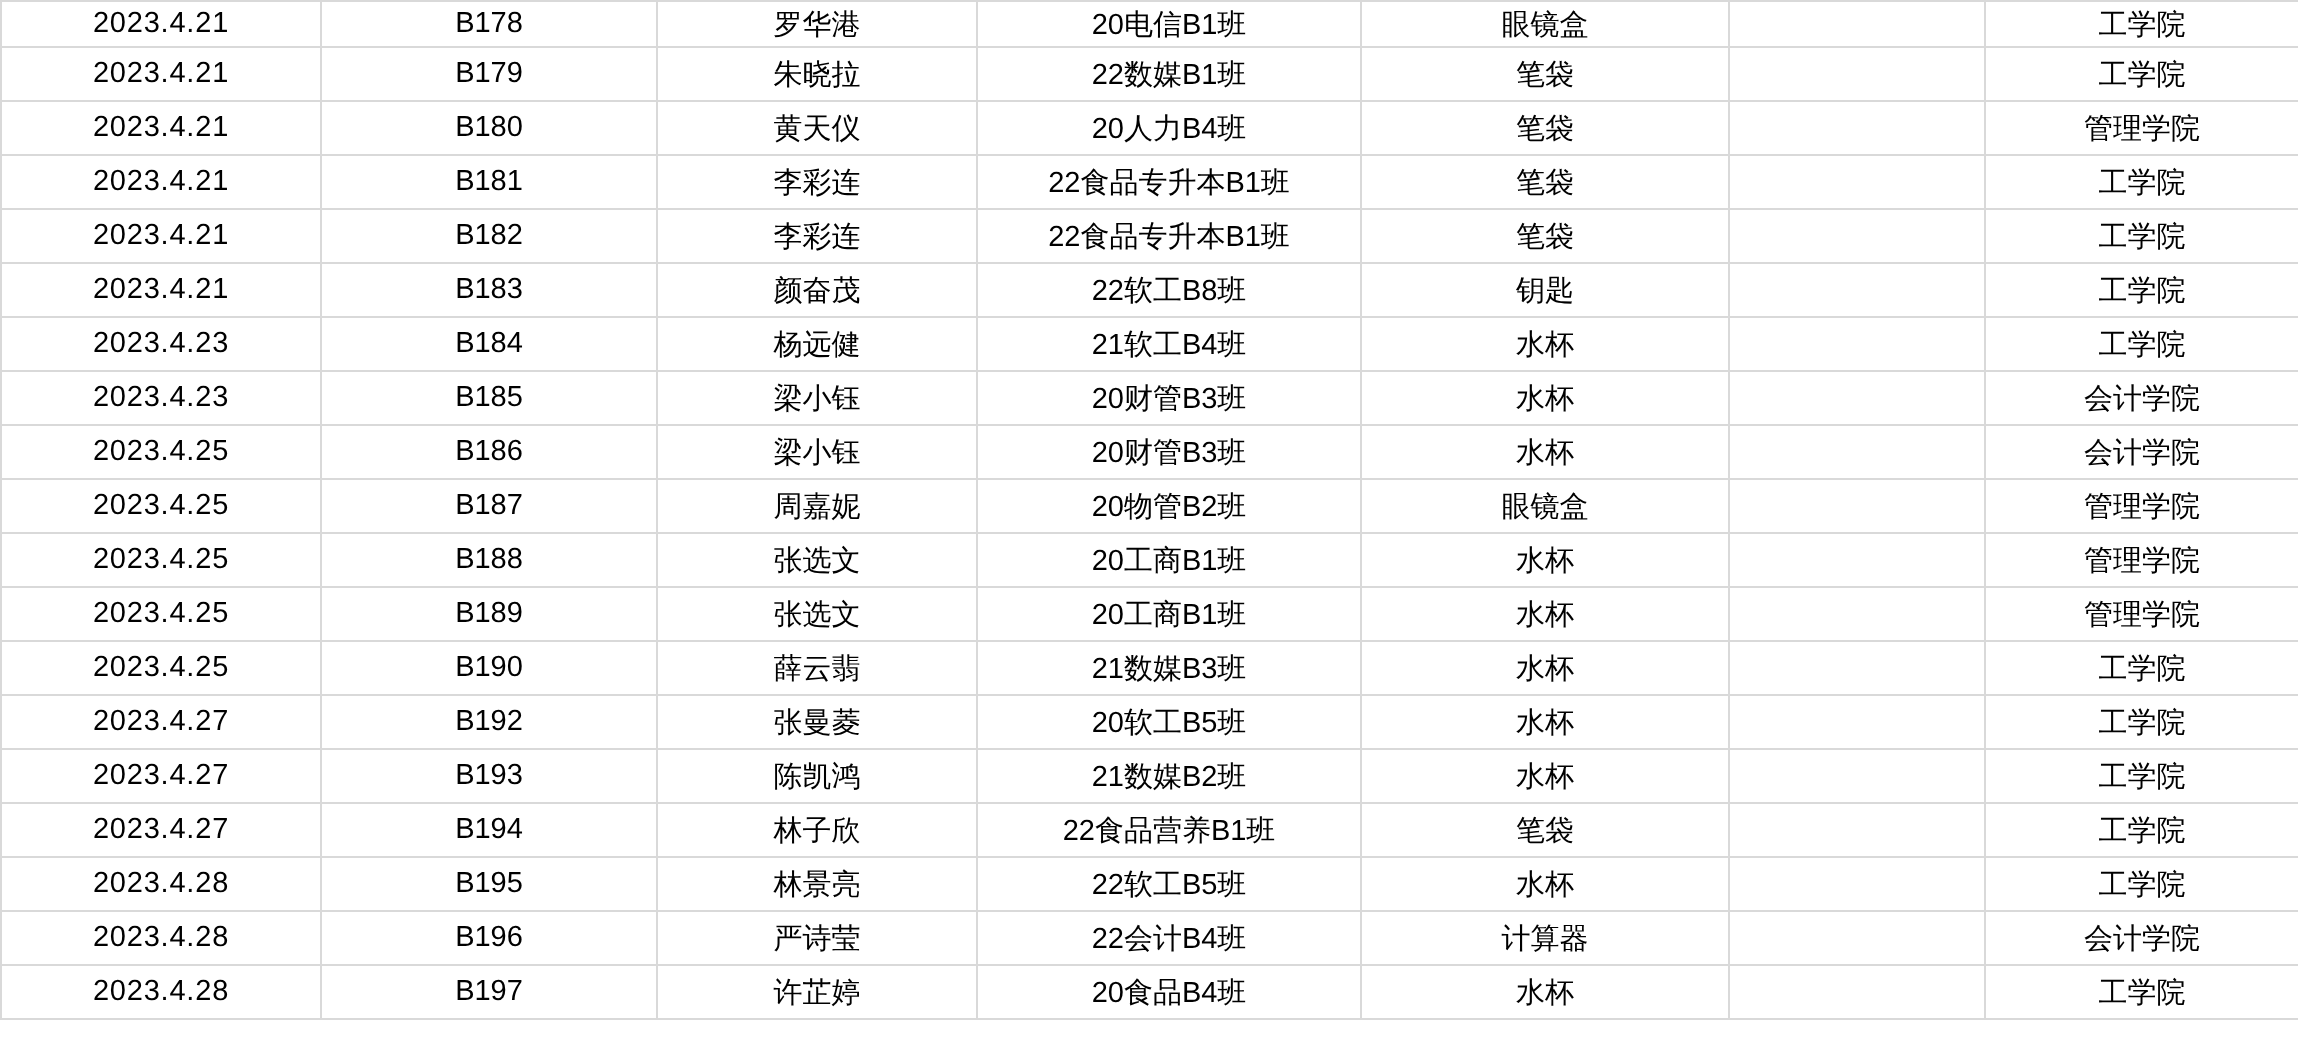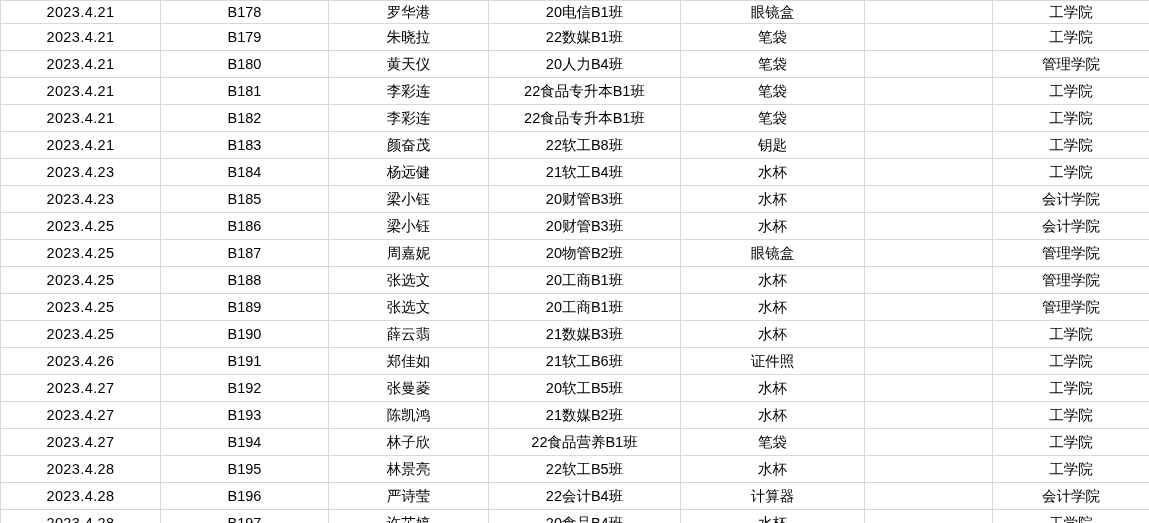--- a/index.html
+++ b/index.html
@@ -173,29 +173,20 @@
       <tr>
         <td class="date">2023.4.25</td>
         <td class="code">B190</td>
         <td class="name">薛云翡</td>
         <td class="class">21数媒B3班</td>
         <td class="item">水杯</td>
         <td class="blank"></td>
         <td class="dept">工学院</td>
       </tr>
       <tr>
-        <td class="date">2023.4.26</td>
-        <td class="code">B191</td>
-        <td class="name">郑佳如</td>
-        <td class="class">21软工B6班</td>
-        <td class="item">证件照</td>
-        <td class="blank"></td>
-        <td class="dept">工学院</td>
-      </tr>
-      <tr>
         <td class="date">2023.4.27</td>
         <td class="code">B192</td>
         <td class="name">张曼菱</td>
         <td class="class">20软工B5班</td>
         <td class="item">水杯</td>
         <td class="blank"></td>
         <td class="dept">工学院</td>
       </tr>
       <tr>
         <td class="date">2023.4.27</td>

